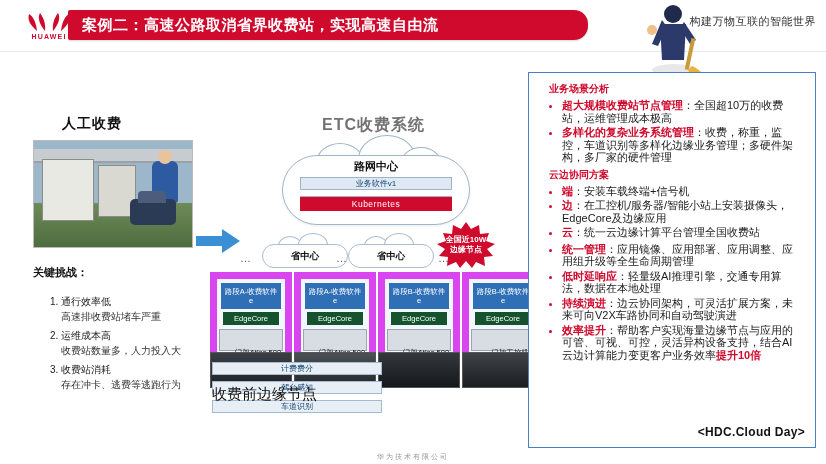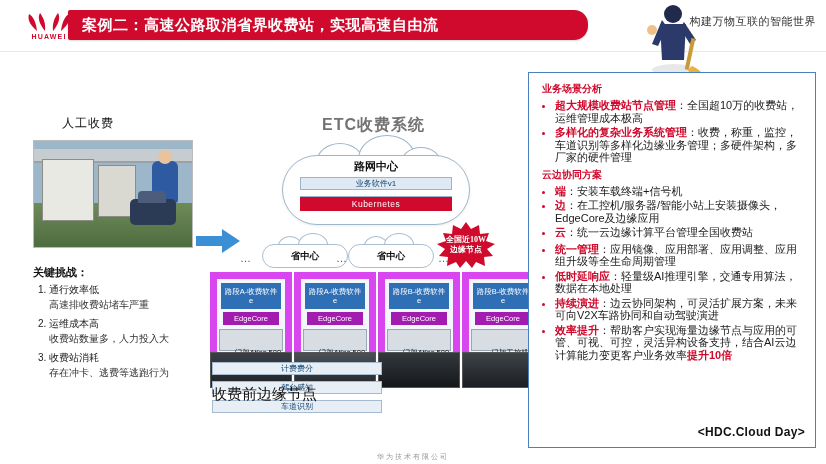--- a/index.html
+++ b/index.html
@@ -44,21 +44,21 @@
     position:absolute; right:10px; top:14px;
     font-size:11px; color:#333; letter-spacing:0.5px;
   }
   .hdr-figure {
     position:absolute; right:120px; top:0px; width:66px; height:78px;
   }
 
   
   .left-title {
     position:absolute; left:62px; top:115px;
-    font-size:12px; font-weight:normal; color:#111;
+    font-size:14px; font-weight:bold; color:#111;
     letter-spacing:1px;
   }
   .photo {
     position:absolute; left:33px; top:140px; width:160px; height:108px;
     border:1px solid #bbb; overflow:hidden;
     background:#9bb7c9;
   }
   .photo .road {
     position:absolute; left:0; top:62px; width:100%; height:46px;
     background:linear-gradient(#6e8a58,#4c6b3e);
@@ -92,21 +92,21 @@
     background:#e8c39e; border-radius:50%;
   }
 
   .challenge-title {
     position:absolute; left:33px; top:265px;
     font-size:11px; font-weight:bold; color:#111;
   }
   .challenge-list {
     position:absolute; left:33px; top:282px; width:175px;
     font-size:10px; line-height:15px; color:#222;
-    margin:0; padding-left:16px;
+    margin:12px; padding-left:16px;
   }
   .challenge-list li { margin-bottom:4px; }
   .challenge-list .sub { display:block; color:#333; }
 
   
   .big-arrow {
     position:absolute; left:196px; top:228px; width:44px; height:26px;
   }
 
   
@@ -157,34 +157,34 @@
   .sub-b { left:348px; top:236px; }
   .dots-1 { position:absolute; left:240px; top:252px; font-size:11px; color:#555; }
   .dots-2 { position:absolute; left:336px; top:252px; font-size:11px; color:#555; }
   .dots-3 { position:absolute; left:438px; top:252px; font-size:11px; color:#555; }
 
   .burst {
     position:absolute; left:436px; top:222px; width:60px; height:46px;
   }
   .burst-text {
     position:absolute; left:0; top:13px; width:60px; text-align:center;
-    font-size:8px; color:#ffffff; font-weight:bold; line-height:10px;font-family:Liberation Serif, serif;
+    font-size:8px; color:#ffffff; font-weight:bold; line-height:10px;
   }
 
   .edge-panel {
     position:absolute; top:272px; width:82px; height:96px;
     background:#f3f7fb; border:7px solid #d946ef;
   }
   .edge-panel .ep-head {
     margin:4px 4px 0 4px; height:26px; background:#2f6fb5; color:#fff;
     font-size:7.5px; display:flex; align-items:center; justify-content:center;
     text-align:center; line-height:9px; padding:0 2px;
   }
   .edge-panel .ep-ec {
-    margin:3px auto 0 auto; width:56px; height:13px; background:#a21caf; color:#fff;
+    margin:3px auto 0 auto; width:56px; height:13px; background:#14532d; color:#fff;
     font-size:7.5px; display:flex; align-items:center; justify-content:center;
   }
   .edge-panel .ep-dev {
     margin:4px auto 0 auto; width:64px; height:22px;
     background:#d7dde3; border:1px solid #9aa6b2;
   }
   .edge-panel .ep-cap {
     position:absolute; left:0; bottom:3px; width:82px; text-align:center;
     font-size:7.5px; color:#111;
   }
@@ -208,21 +208,21 @@
   }
   .edge-node-label {
     position:absolute; left:212px; top:385px; width:170px; text-align:left;
     font-size:15px; font-weight:normal; color:#111;
   }
 
   
   .right-panel {
     position:absolute; left:528px; top:72px; width:288px; height:376px;
     border:1px solid #4a7fc1; background:#ffffff;
-    padding:7px 13px;
+    padding:7px 20px;
     overflow:hidden;
   }
   .rp-h {
     font-size:10px; font-weight:bold; color:#cf0a2c; margin:2px 0 3px 0;
   }
   .rp-ul { margin:0 0 4px 0; padding-left:13px; }
   .rp-ul li {
     font-size:11px; line-height:12.5px; color:#1a1a1a; margin-bottom:2px;
   }
   .rp-ul li::marker { color:#cf0a2c; }

